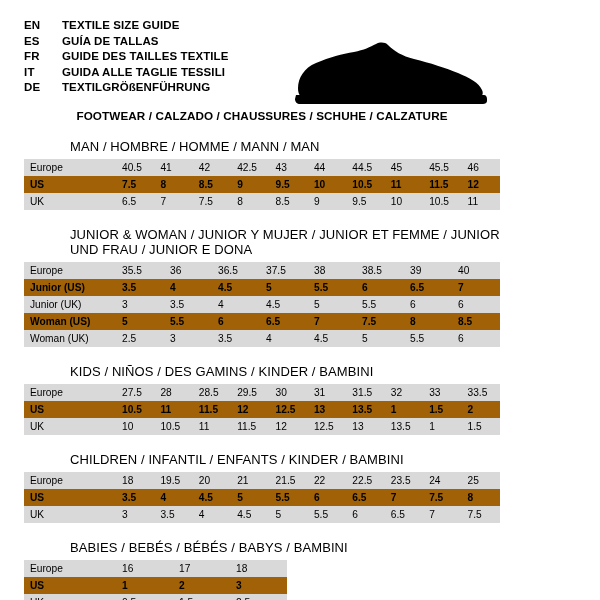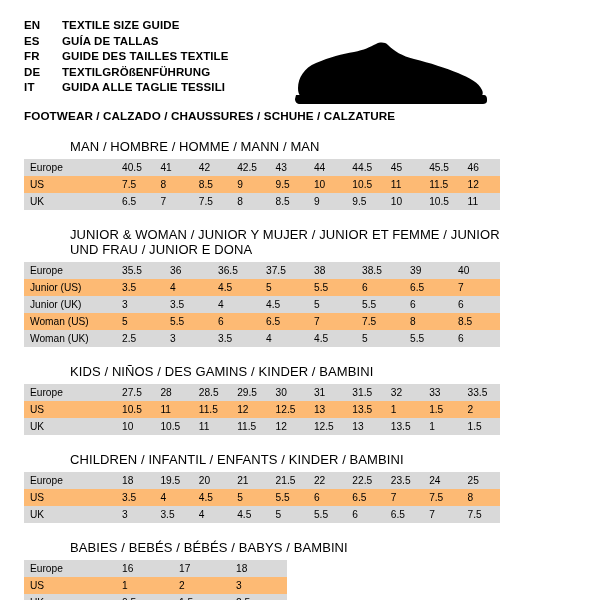--- a/index.html
+++ b/index.html
@@ -52,20 +52,21 @@
     right: 10px;
     width: 200px;
     height: 70px;
   }
 
   .footwear-line {
     margin-top: 13px;
     font-size: 11.7px;
     font-weight: bold;
     letter-spacing: 0.1px;
+    text-align: center;
   }
 
   
   .section {
     margin-top: 17px;
   }
   .section.first {
     margin-top: 29px;
   }
   .section-title {
@@ -85,21 +86,22 @@
     font-size: 10.2px;
     height: 17px;
     padding: 0 0 0 6px;
     vertical-align: middle;
     white-space: nowrap;
   }
   table.size tr.shaded td {
     background: #d9d9d9;
   }
   table.size tr.plain td {
-    background: #fdba74;
+    background: #a16207;
+    font-weight: bold;
   }
   td.rowlabel {
     width: 86px;
   }
   
   table.babies {
     width: 240px;
   }
   table.babies td.rowlabel { width: 86px; }
   table.babies td { width: 51px; }
@@ -118,26 +120,26 @@
           </tr>
           <tr>
             <td class="lang-code">ES</td>
             <td class="lang-title">GUÍA DE TALLAS</td>
           </tr>
           <tr>
             <td class="lang-code">FR</td>
             <td class="lang-title">GUIDE DES TAILLES TEXTILE</td>
           </tr>
           <tr>
+            <td class="lang-code">IT</td>
+            <td class="lang-title">GUIDA ALLE TAGLIE TESSILI</td>
+          </tr>
+          <tr>
             <td class="lang-code">DE</td>
             <td class="lang-title">TEXTILGRÖßENFÜHRUNG</td>
-          </tr>
-          <tr>
-            <td class="lang-code">IT</td>
-            <td class="lang-title">GUIDA ALLE TAGLIE TESSILI</td>
           </tr>
         </tbody>
     </table>
 
     <div class="shoe-wrap">
       <svg viewBox="0 0 200 70" width="200" height="70" aria-hidden="true">
         <path fill="#000000" d="M8,50 C8,40 14,30 26,25 C40,19 52,16 64,14 C74,12 80,9 86,6 C90,4 95,4 98,7 C104,13 112,18 124,21 C140,25 156,30 168,35 C180,40 189,45 192,52 C194,56 192,60 186,60 L16,60 C10,60 8,56 8,50 Z"></path>
         <path fill="#000000" d="M6,57 L194,57 C196,57 197,59 197,61 L197,63 C197,65 195,66 193,66 L10,66 C7,66 5,64 5,61 Z"></path>
       </svg>
     </div>

